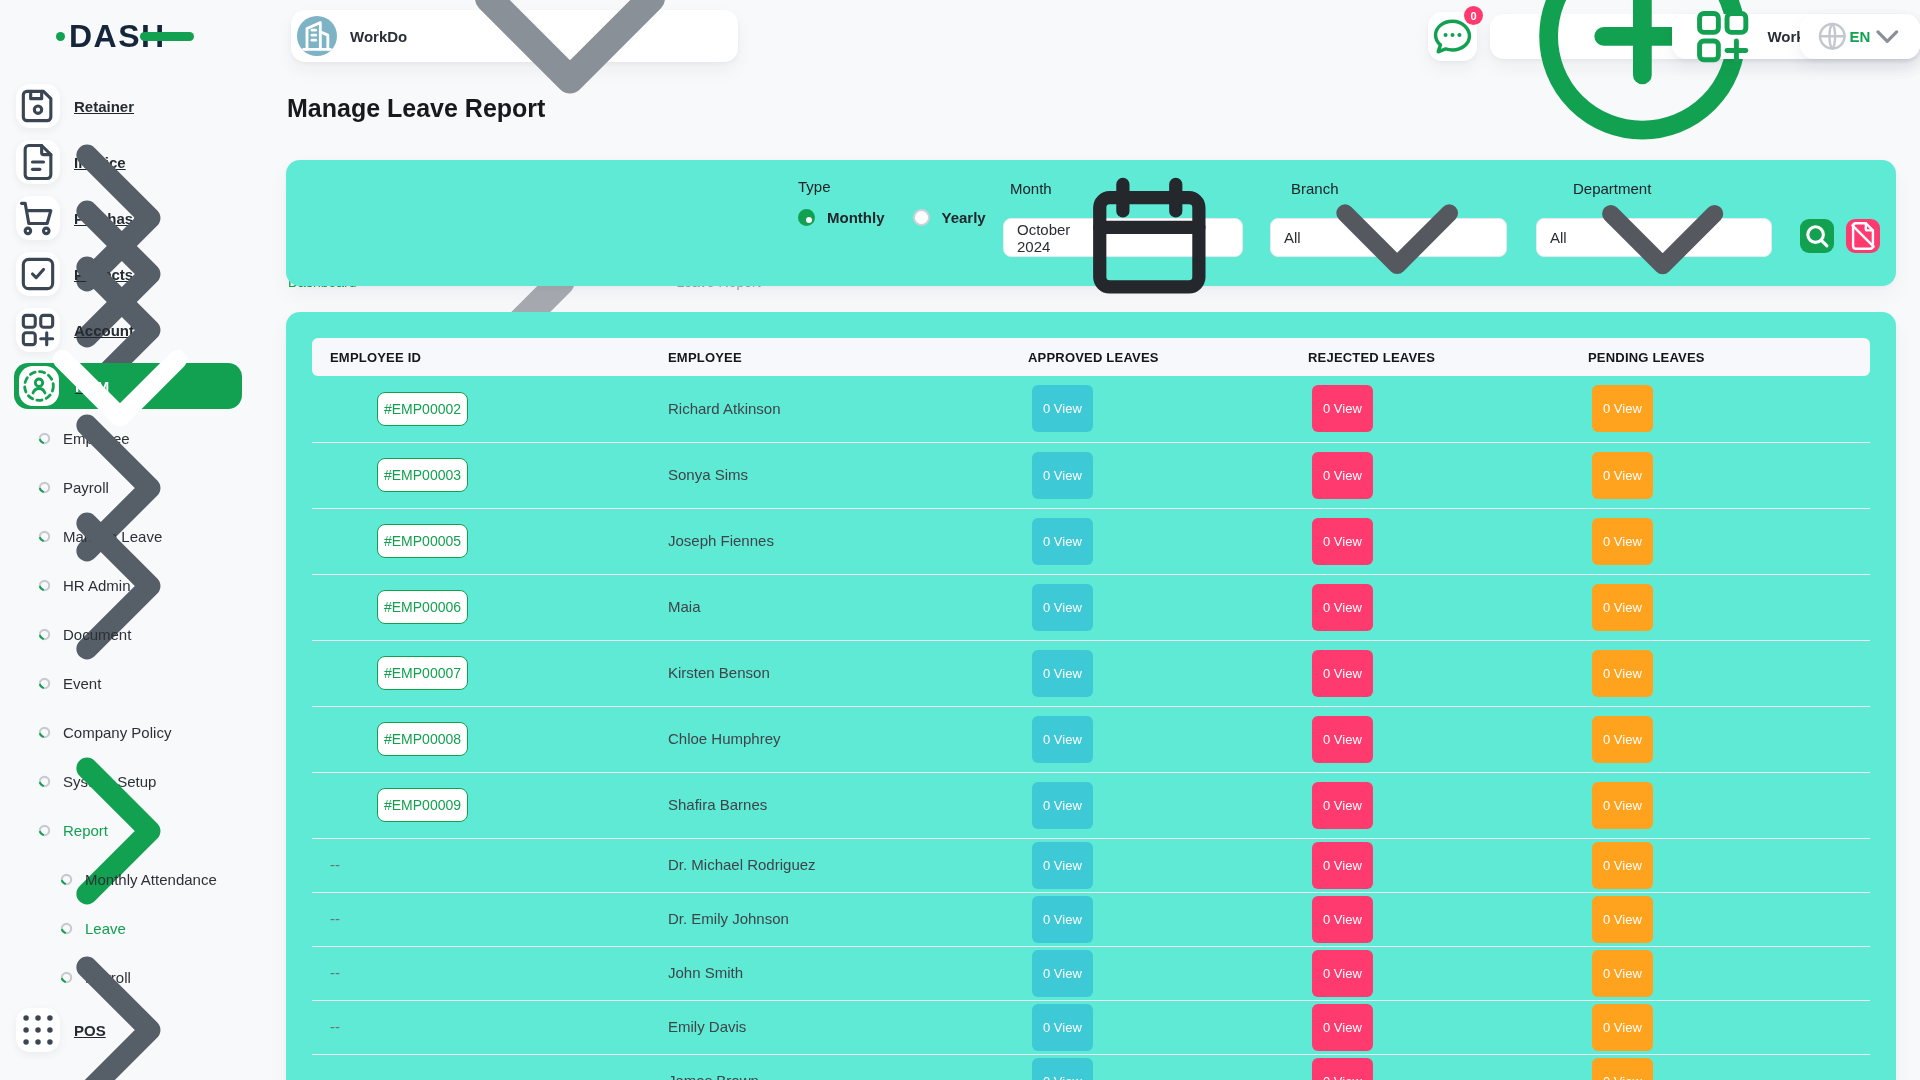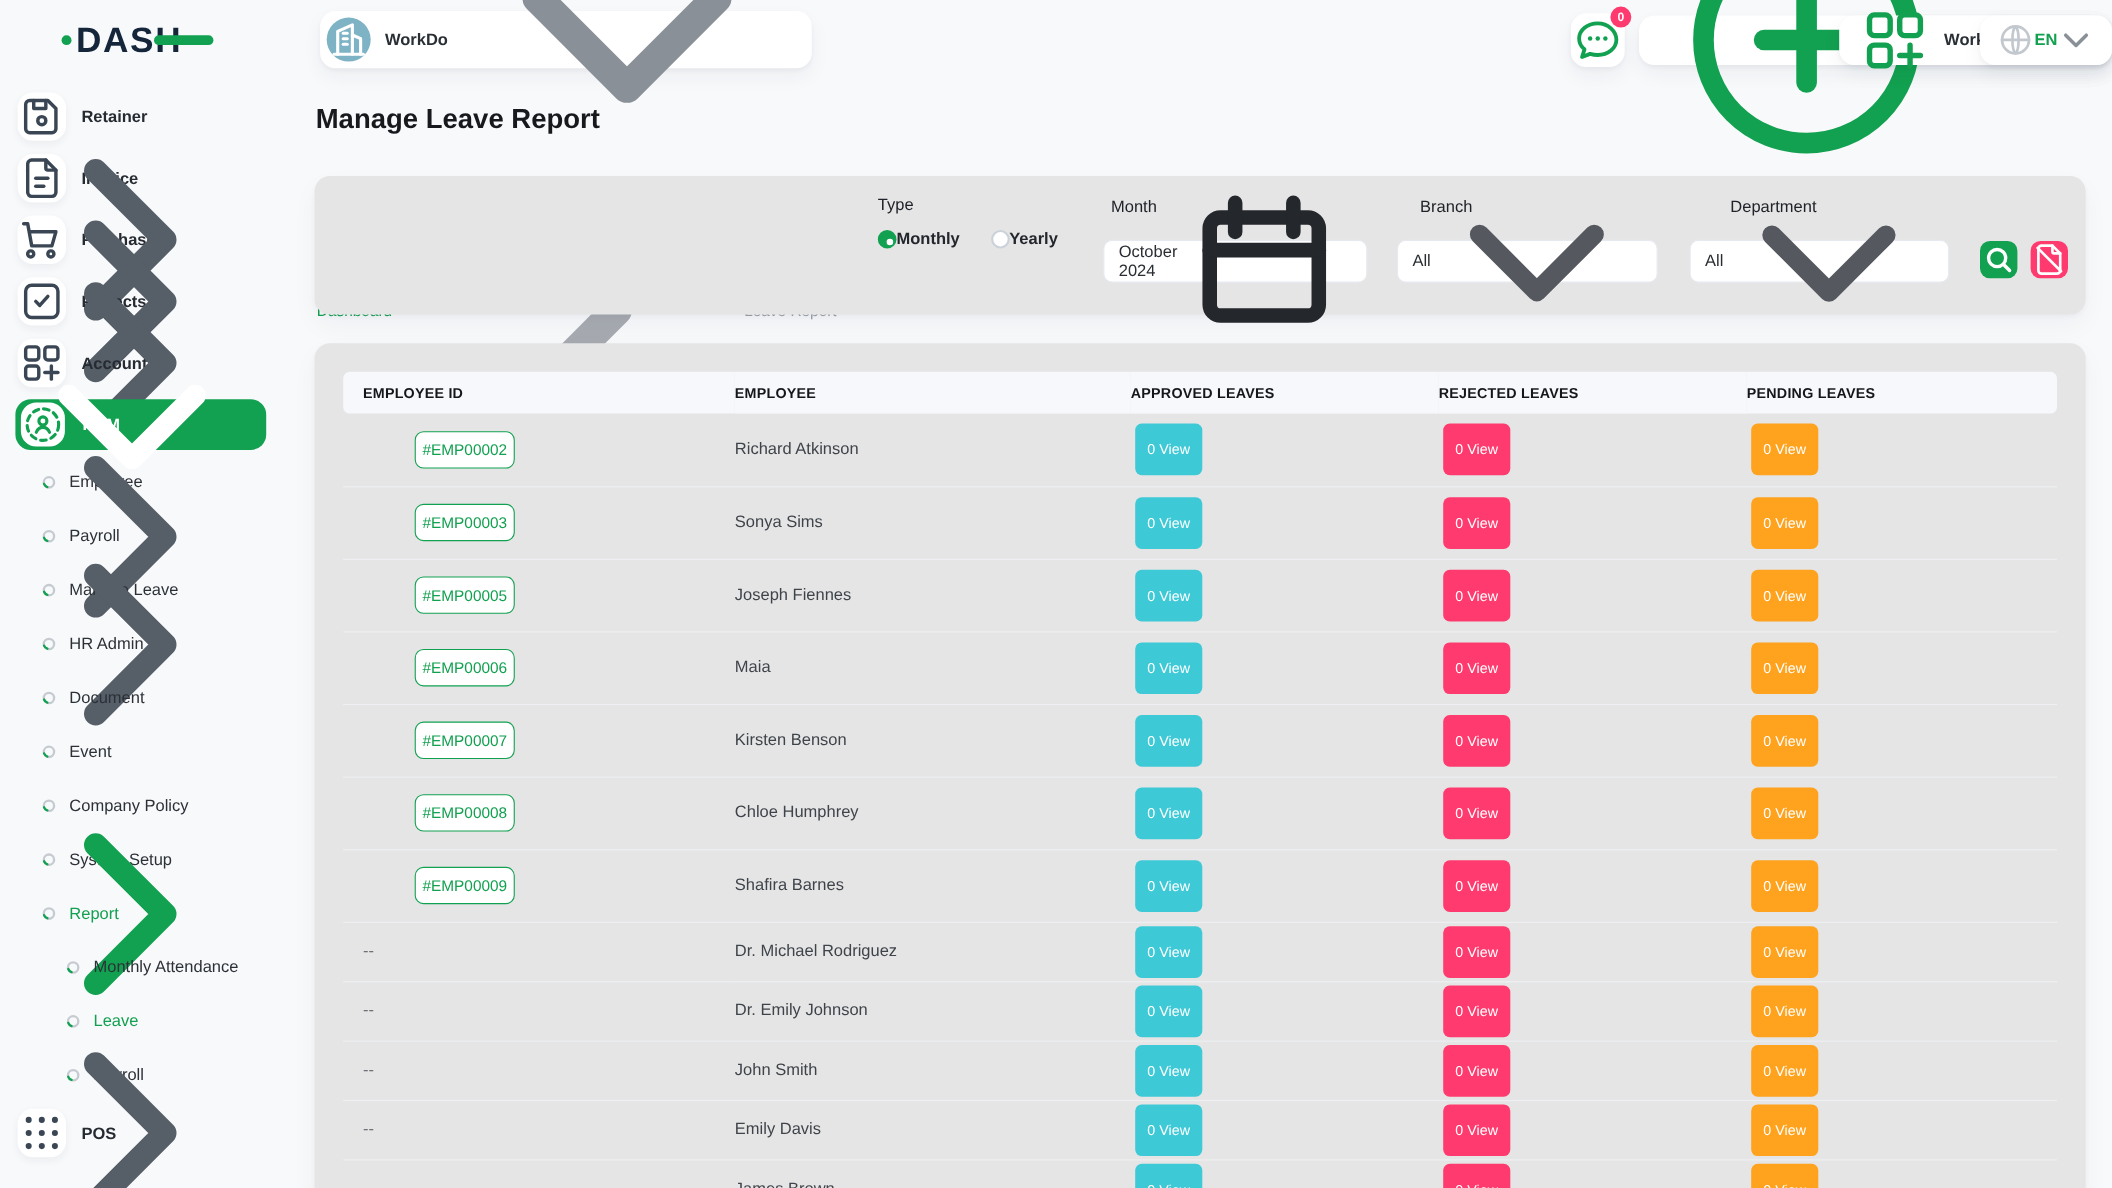--- a/index.html
+++ b/index.html
@@ -36,21 +36,21 @@
   .cw-pill svg { width:20px; height:20px; color:var(--primary); }
   .wd-pill { left:1672px; top:14px; height:45px; padding:0 16px; gap:10px; }
   .wd-pill .grid-ic svg { width:20px; height:20px; color:var(--primary); }
   .lang-pill { left:1800px; top:14px; height:45px; padding:0 15px; }
   .lang-pill .globe-ic svg { width:21px; height:21px; color:#c3c8cf; }
   .lang-label { font-size:15px; font-weight:700; color:var(--primary); }
 
   
   .sidebar { position:absolute; left:0; top:72px; width:258px; padding-top:6px; }
   .side-item { display:flex; align-items:center; position:relative; cursor:pointer; }
-  .side-item.lvl0 { height:56px; padding-left:16px; }
+  .side-item.lvl0 { height:56px; padding-left:16px;text-decoration:underline; }
   .tile { width:44px; height:44px; border-radius:14px; background:#fff;
           box-shadow:0 3px 8px rgba(25,35,50,.06); display:flex; align-items:center;
           justify-content:center; color:#3a4654; flex:none; }
   .tile svg { width:22px; height:22px; }
   .side-label { margin-left:14px; font-size:15px; font-weight:600; color:#262b32; }
   .side-chevron { position:absolute; right:26px; color:#565e67; }
   .side-chevron svg { width:15px; height:15px; }
 
   .side-item.hrm { height:46px; margin:5px 16px 5px 14px; padding-left:5px;
                    background:var(--primary); border-radius:14px; }
@@ -66,28 +66,28 @@
   .side-item.act .side-chevron { color:var(--primary); }
 
   
   .page-title { position:absolute; left:287px; top:94px; font-size:25px; font-weight:700; color:#17191d; }
   .breadcrumb { position:absolute; left:288px; top:132px; display:flex; align-items:center; gap:10px; font-size:14px; }
   .bc-home { color:var(--primary); cursor:pointer; }
   .bc-sep { color:#a7abb1; } .bc-sep svg { width:12px; height:12px; }
   .bc-current { color:#9ba0a7; }
 
   
-  .card { position:absolute; left:286px; width:1610px; background:#e5e5e5; border-radius:14px;
+  .card { position:absolute; left:286px; width:1610px; background:#5eead4; border-radius:14px;
           box-shadow:0 2px 4px rgba(20,30,50,.03), 0 10px 24px rgba(20,30,50,.04); }
   .filter-card { top:160px; height:126px; }
   .table-card  { top:312px; height:812px; padding:26px; }
 
   .f-label { position:absolute; font-size:15px; color:#202329; }
   .radio-row { position:absolute; left:512px; top:49px; display:flex; align-items:center; gap:28px; }
-  .radio-opt { display:flex; align-items:center; gap:0; cursor:pointer; }
+  .radio-opt { display:flex; align-items:center; gap:12px; cursor:pointer; }
   .radio { width:17px; height:17px; border-radius:50%; background:#fff; border:2px solid #ccd2d9; position:relative; }
   .radio.sel { background:var(--primary); border-color:var(--primary); }
   .radio.sel::after { content:""; position:absolute; left:5.5px; top:5.5px; width:6px; height:6px;
                       border-radius:50%; background:#fff; }
   .radio-label { font-size:15px; font-weight:700; color:#23262c; }
 
   .field { position:absolute; top:58px; height:39px; border:1px solid #e6e9ef; border-radius:8px;
            background:#fff; display:flex; align-items:center; justify-content:space-between;
            padding:0 13px; font-size:15px; color:#2a2e33; cursor:pointer; }
   .field .cal-ic svg { width:17px; height:17px; color:#24272c; }

